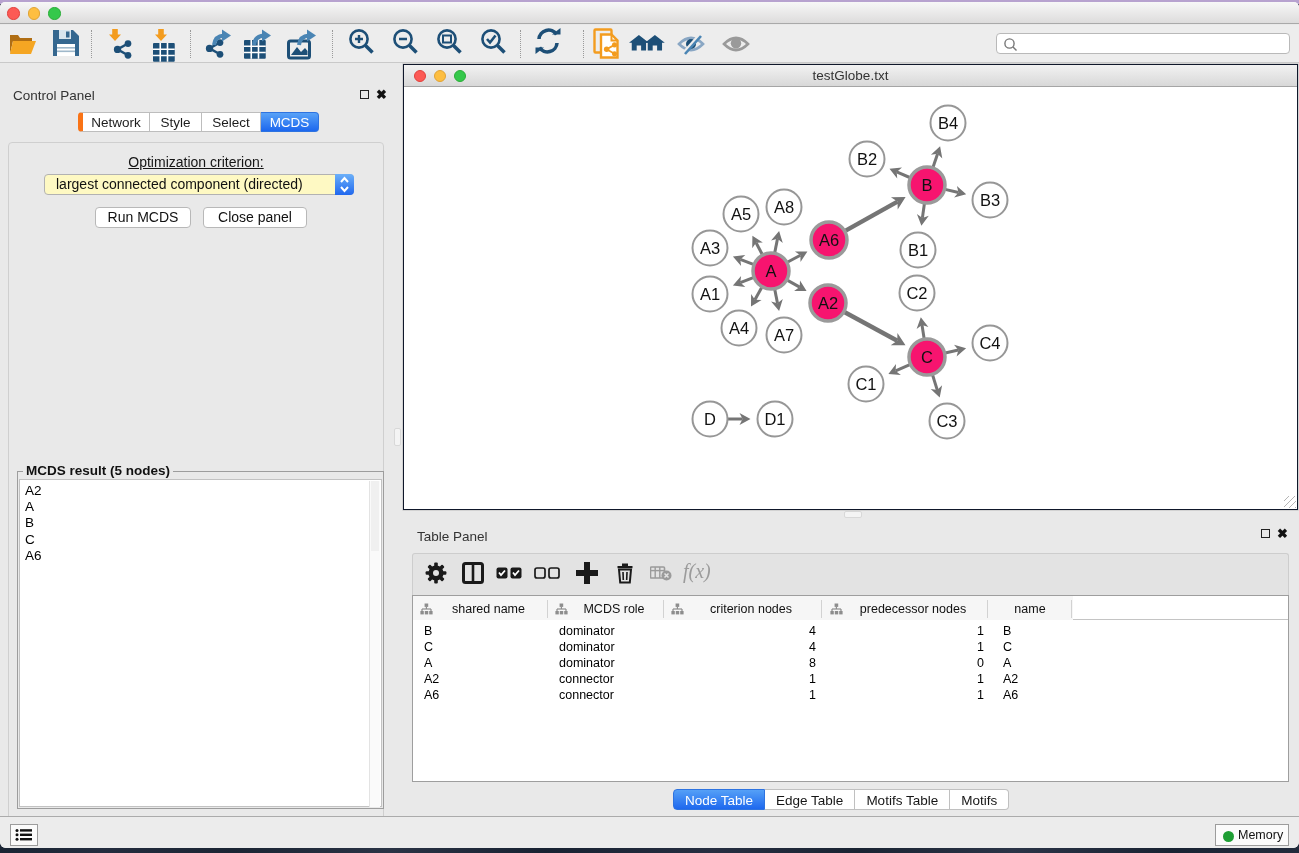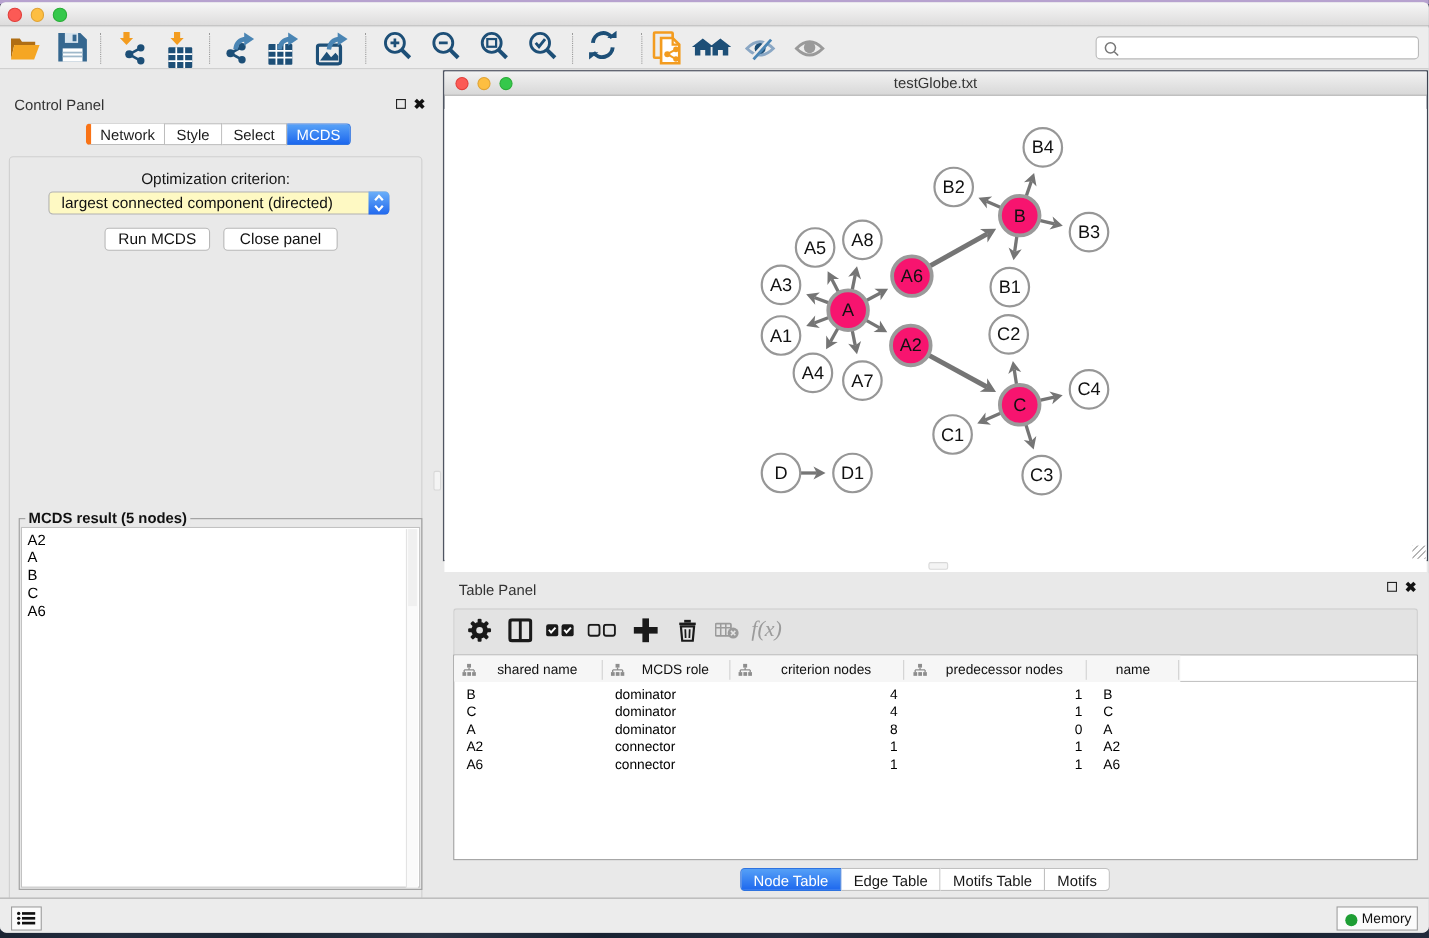--- a/index.html
+++ b/index.html
@@ -32,21 +32,21 @@
   #cp-title { position:absolute; left:13px; top:9px; }
   .wbtn-sq { position:absolute; top:11px; width:9px; height:9px; border:1.6px solid #222; }
   .wbtn-x  { position:absolute; top:8px; font-size:13px; font-weight:bold; color:#111; }
   #cp-tabs { position:absolute; left:78px; top:33px; height:21px; display:flex; }
   .ctab { height:20px; line-height:20px; text-align:center; font-size:13.5px; color:#1c1c1c;
      background:#fff; border:1px solid #bdbdbd; border-left:none; }
   .ctab.first { border-left:5px solid #f97316; border-radius:4px 0 0 4px;text-align:center; }
   .ctab.sel { background:linear-gradient(#58a2f7,#1c67ee); color:#fff; border-color:#2e73e0; border-radius:0 4px 4px 0; }
   #cp-inner { position:absolute; left:8px; top:63px; width:376px; height:678px;
      border:1px solid #cfcfcf; border-radius:4px; background:#e9e9e9; }
-  #optlabel { position:absolute; left:0; top:11px; width:100%; text-align:center; font-size:14px; color:#151515; }
+  #optlabel { position:absolute; left:0; top:11px; width:100%; text-align:center; font-size:14px; color:#151515;text-decoration:underline; }
   #dropdown { position:absolute; left:35px; top:31px; width:310px; height:21px; background:#fef9c3;
      border:1px solid #b2b2b2; border-radius:4px; font-size:14px; color:#111; line-height:19px; padding-left:11px; }
   #dd-spin { position:absolute; right:-1px; top:-1px; width:19px; height:21px; border-radius:0 4px 4px 0;
      background:linear-gradient(#6cb0f9,#2168ee); }
   .btn { position:absolute; top:64px; height:21px; background:#fff; border:1px solid #b8b8b8; border-radius:4px;
      font-size:14px; color:#111; text-align:center; line-height:19px; }
   #fieldset { position:absolute; left:8px; top:328px; width:367px; height:338px; border:1px solid #9d9d9d; }
   #fs-legend { position:absolute; left:5px; top:-9px; background:#e9e9e9; padding:0 3px; font-size:13.5px; color:#111;font-weight:bold; }
   #fs-white { position:absolute; left:1px; top:7px; width:363px; height:328px; background:#fff; border:1px solid #c2c2c2; }
   #fs-scroll { position:absolute; right:1px; top:1px; width:11px; height:326px; background:#fafafa; border-left:1px solid #e3e3e3; }
@@ -55,21 +55,21 @@
   
   #netwin { position:absolute; left:403px; top:1px; width:895px; height:446px; background:#fff;
      border:1px solid #0f172a; box-shadow:0 0 0 0.5px #bbb; }
   #nw-title { position:absolute; left:0; top:0; width:100%; height:22px;
      background:linear-gradient(#f2f2f2,#d8d8d8); border-bottom:1px solid #a5a5a5; }
   #nw-title .tl { top:5px; width:12px; height:12px; }
   #nw-title .t1 { left:10px; background:#fc5a55; border:1px solid #e1403c; }
   #nw-title .t2 { left:30px; background:#fdbe41; border:1px solid #e0a335; }
   #nw-title .t3 { left:50px; background:#35c84b; border:1px solid #2aad38; }
   #nw-text { position:absolute; top:3px; width:100%; text-align:center; font-size:13.5px; color:#333; }
-  #nw-canvas { position:absolute; left:0; top:23px; width:893px; height:421px; background:#fff;margin-top:11px; }
+  #nw-canvas { position:absolute; left:0; top:23px; width:893px; height:421px; background:#fff; }
   #grip { position:absolute; right:1px; bottom:1px; width:12px; height:12px;
      background:repeating-linear-gradient(135deg, transparent 0 3px, #b5b5b5 3px 4.2px); }
   
   #tp { position:absolute; left:403px; top:458px; width:896px; height:295px; background:#e9e9e9; }
   #tp-title { position:absolute; left:14px; top:8px; }
   #tp-toolbar { position:absolute; left:9px; top:32px; width:877px; height:43px; background:#e3e3e3;
      border:1px solid #cdcdcd; border-bottom:none; border-radius:3px 3px 0 0; }
   #tp-table { position:absolute; left:9px; top:74px; width:877px; height:187px; background:#fff; border:1px solid #9e9e9e; }
   .trow { position:absolute; font-size:12.5px; color:#000; }
   #tp-tabs { position:absolute; left:270px; top:268px; height:22px; display:flex; }

